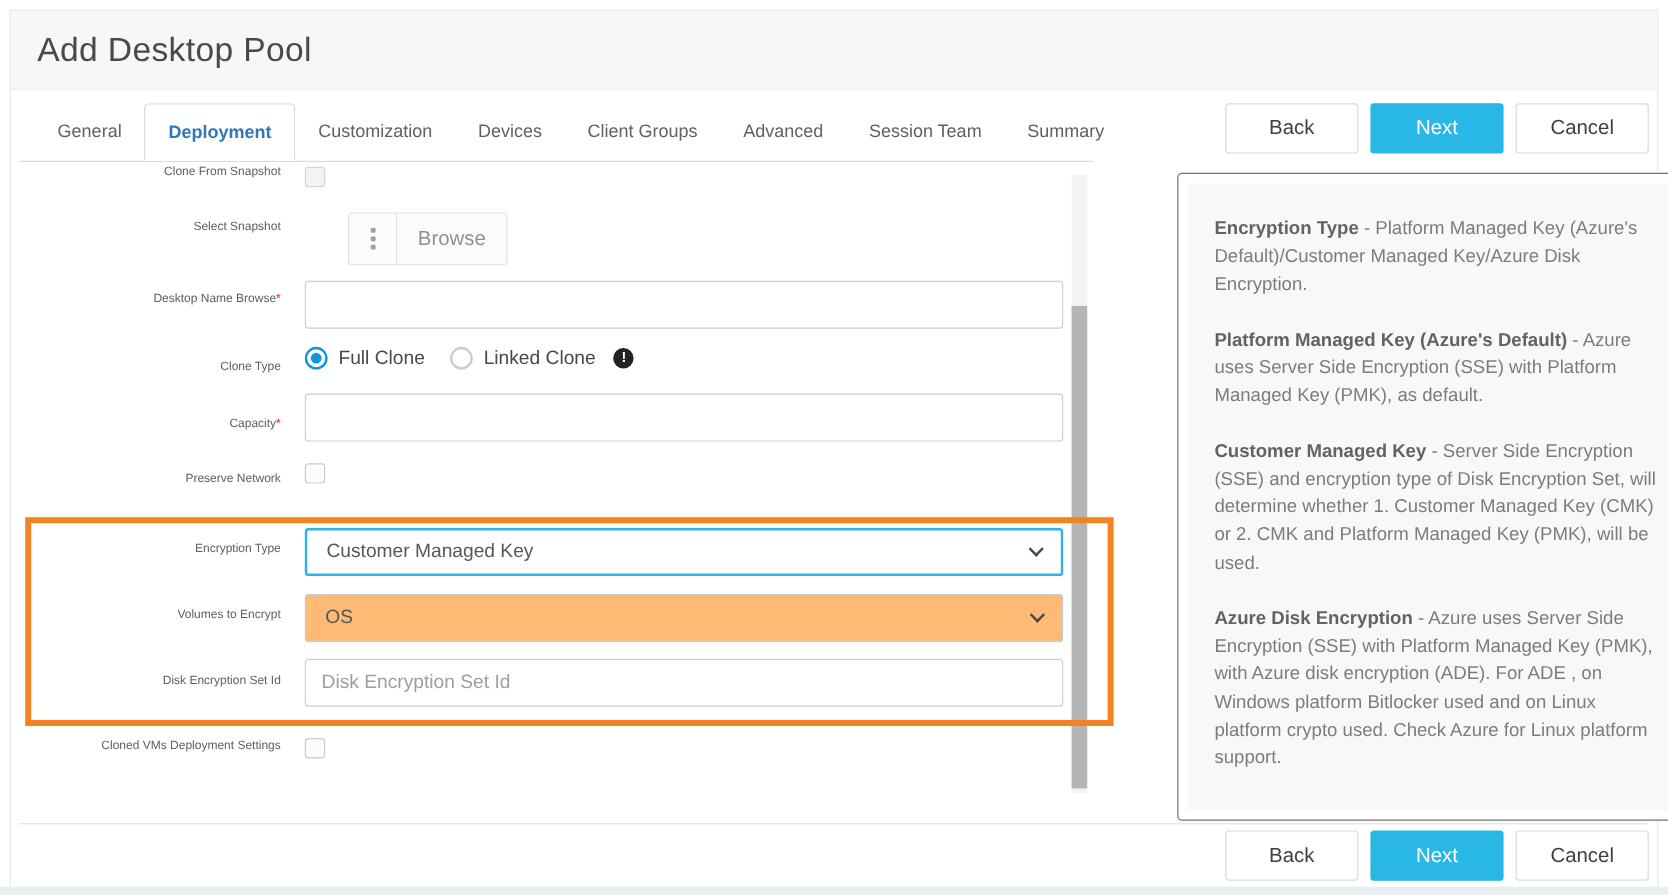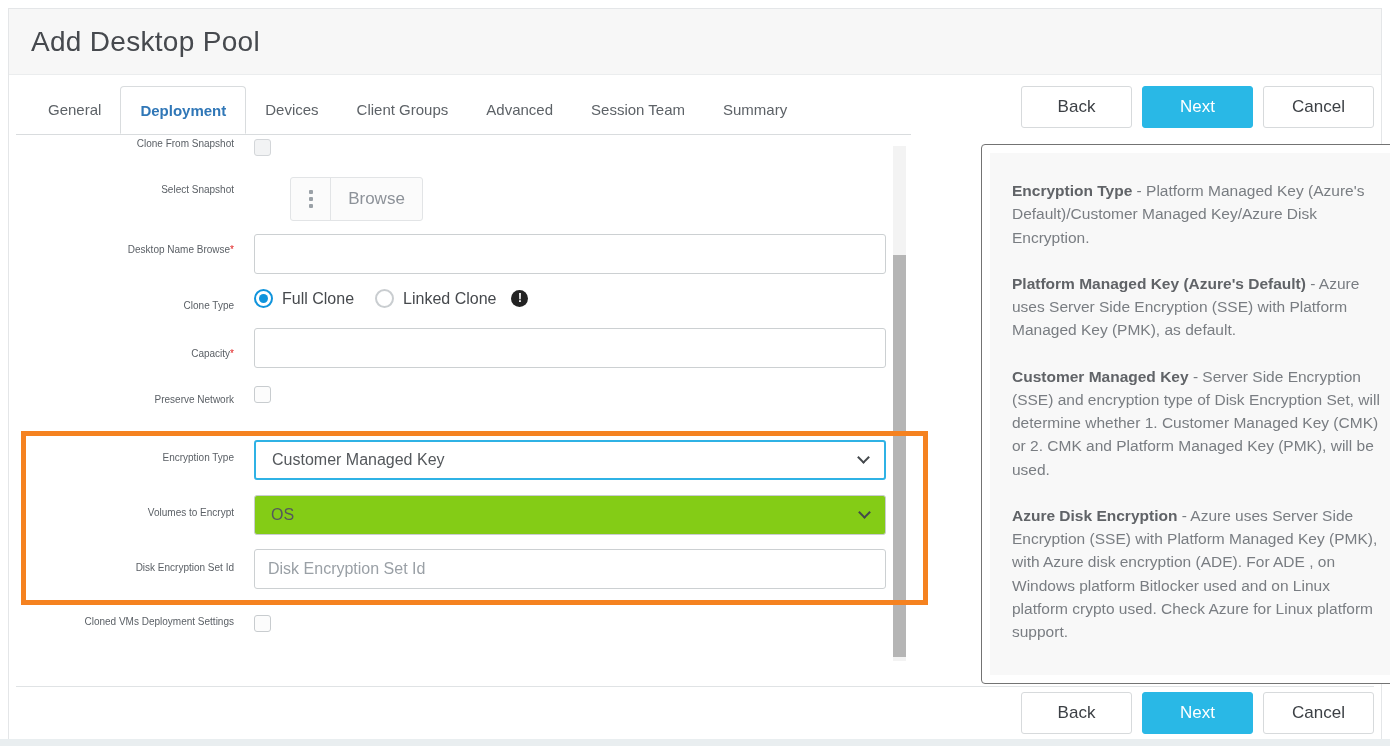--- a/index.html
+++ b/index.html
@@ -57,21 +57,21 @@
                       border-radius:50%; background:#1094dc; }
   .radio-un { width:19px; height:19px; border-radius:50%; border:2px solid #c9cdd0; background:#fff;
               cursor:pointer; flex:0 0 auto; margin-left:12px; }
   .info-icon { width:17px; height:17px; border-radius:50%; background:#222; color:#fff;
                font-weight:bold; font-size:12px; text-align:center; line-height:17px; margin-left:6px; }
 
   .sel { position:absolute; left:238px; width:632px; height:40px; border:1px solid #ccd0d2;
          border-radius:3px; background:#fff; display:flex; align-items:center;
          justify-content:space-between; padding:0 16px; font-size:16px; color:#54585c; cursor:pointer; }
   .sel.focused { border:2px solid #2fb2e5; }
-  .sel.gray { background:#84cc16; border-color:#c9cdd0; }
+  .sel.gray { background:#fdba74; border-color:#c9cdd0; }
   .chev { width:9px; height:9px; border-right:2px solid #44484c; border-bottom:2px solid #44484c;
           transform:rotate(45deg); margin-top:-5px; flex:0 0 auto; }
 
   .two-line { line-height:1.55; }
 
   
   .scroll-track { position:absolute; left:884px; top:137px; width:13px; height:515px; background:#f3f3f3; }
   .scroll-thumb { position:absolute; left:0; top:109px; width:13px; height:402px; background:#b5b5b5; }
 
   
@@ -98,20 +98,21 @@
 <div class="dialog">
 
   <div class="header">
     <div class="title">Add Desktop Pool</div>
   </div>
 
   <div class="tabs-underline"></div>
   <div class="tabs">
     <div class="tab">General</div>
     <div class="tab active">Deployment</div>
+    <div class="tab">Customization</div>
     <div class="tab">Devices</div>
     <div class="tab">Client Groups</div>
     <div class="tab">Advanced</div>
     <div class="tab">Session Team</div>
     <div class="tab">Summary</div>
   </div>
 
   <div class="actions actions-top">
     <div class="btn btn-default">Back</div>
     <div class="btn btn-primary">Next</div>

